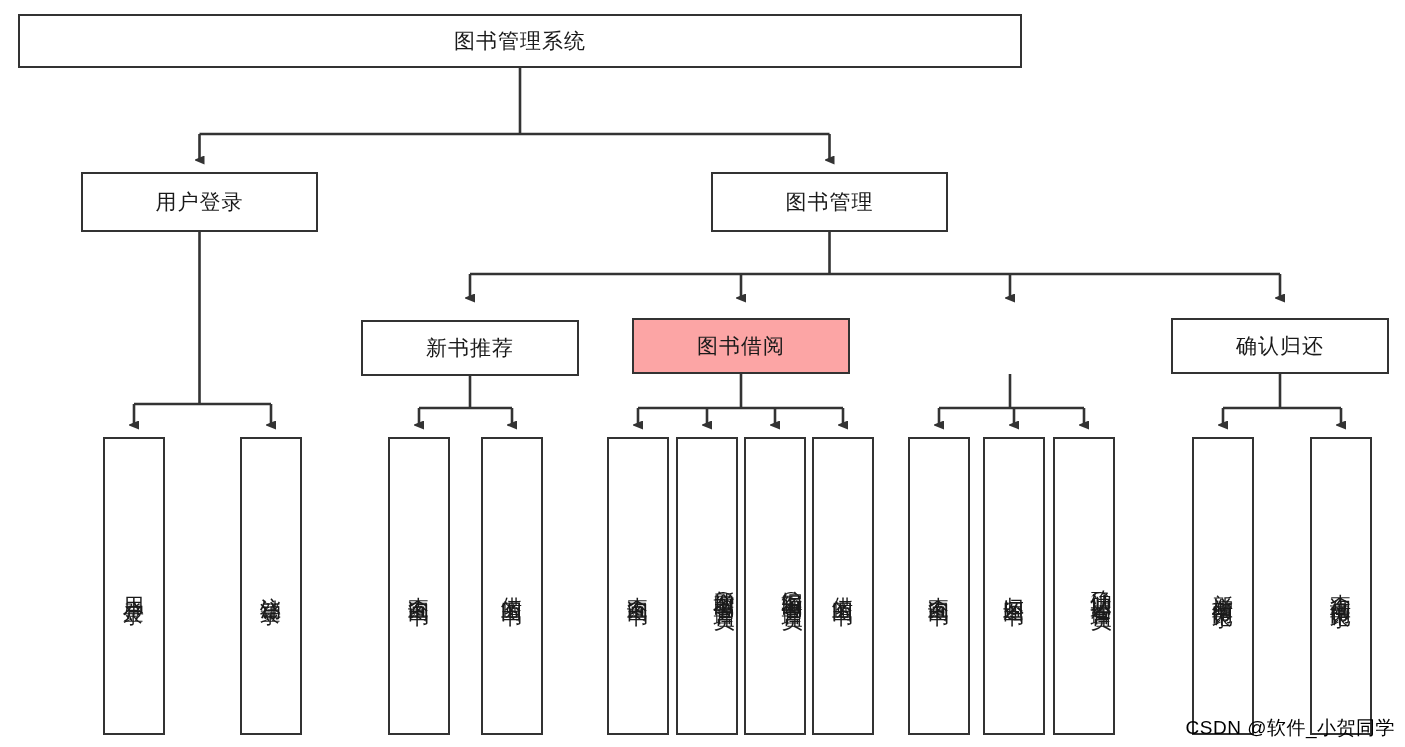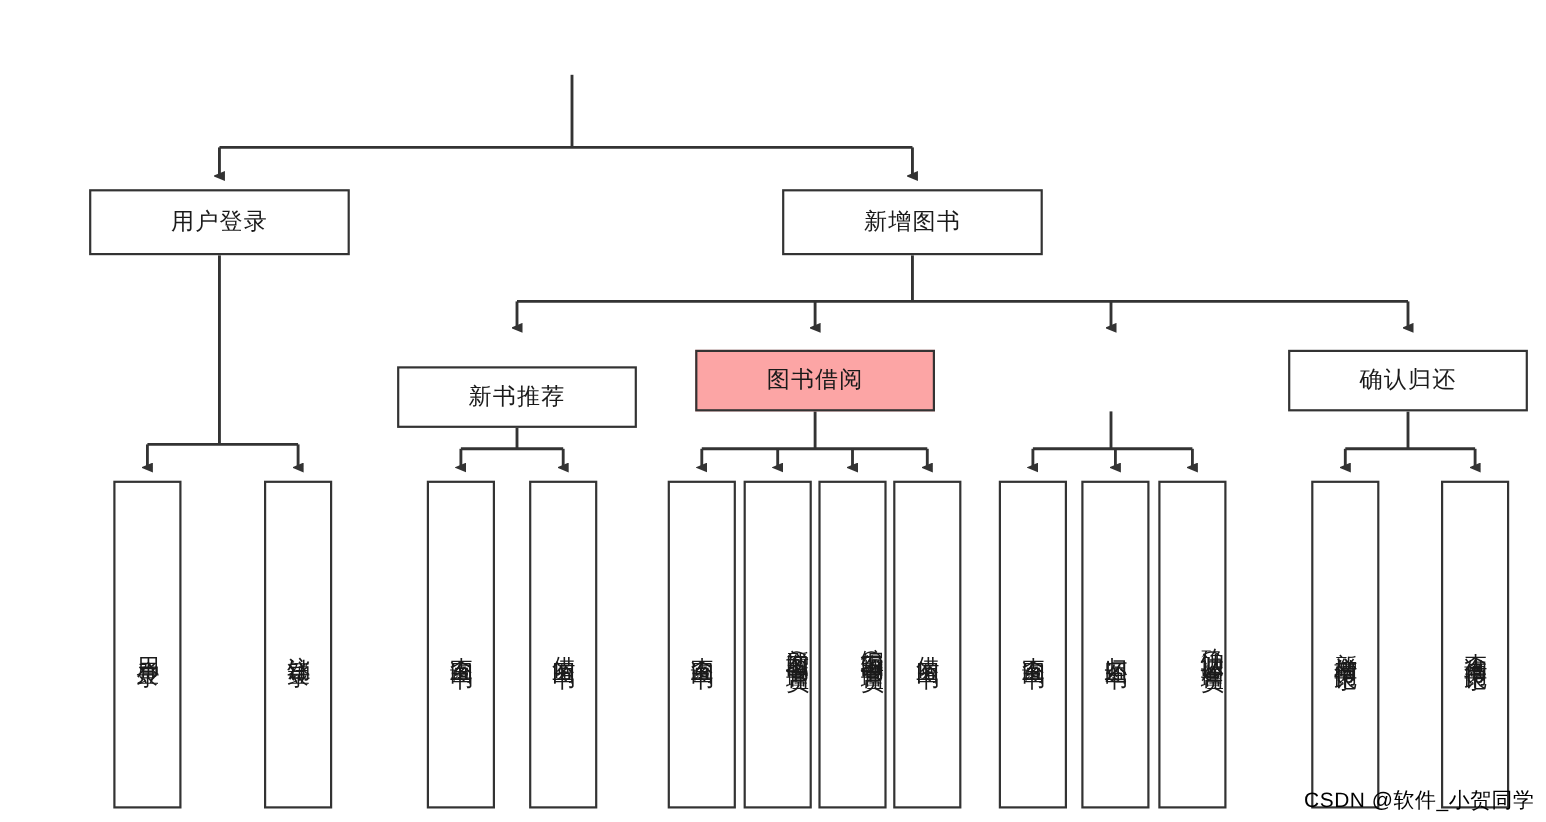--- a/index.html
+++ b/index.html
@@ -125,29 +125,32 @@
       <path d="M1014,408 L1014,425" marker-end="url(#arrow)"></path>
       <path d="M1084,408 L1084,425" marker-end="url(#arrow)"></path>
 
       <path d="M1280,374 L1280,408"></path>
       <path d="M1223,408 L1341,408"></path>
       <path d="M1223,408 L1223,425" marker-end="url(#arrow)"></path>
       <path d="M1341,408 L1341,425" marker-end="url(#arrow)"></path>
     </g>
   </svg>
 
+  <div class="node horiz" style="left: 18px; top: 14px; width: 1004px; height: 54px; border-color: rgb(51, 51, 51); background: rgb(255, 255, 255); color: rgb(26, 26, 26);">
+    <span class="nlabel">图书管理系统</span>
+  </div>
 
   <div class="node horiz" style="left: 81px; top: 172px; width: 237px; height: 60px; border-color: rgb(51, 51, 51); background: rgb(255, 255, 255); color: rgb(26, 26, 26);">
     <span class="nlabel">用户登录</span>
   </div>
   <div class="node horiz" style="left: 711px; top: 172px; width: 237px; height: 60px; border-color: rgb(51, 51, 51); background: rgb(255, 255, 255); color: rgb(26, 26, 26);">
-    <span class="nlabel">新增图书</span>
-  </div>
-
-  <div class="node horiz" style="left: 361px; top: 333px; width: 218px; height: 56px; border-color: rgb(51, 51, 51); background: rgb(255, 255, 255); color: rgb(26, 26, 26);">
+    <span class="nlabel">图书管理</span>
+  </div>
+
+  <div class="node horiz" style="left: 361px; top: 320px; width: 218px; height: 56px; border-color: rgb(51, 51, 51); background: rgb(255, 255, 255); color: rgb(26, 26, 26);">
     <span class="nlabel">新书推荐</span>
   </div>
   <div class="node horiz" style="left: 632px; top: 318px; width: 218px; height: 56px; border-color: rgb(51, 51, 51); background: #fca5a5; color: rgb(26, 26, 26);">
     <span class="nlabel">图书借阅</span>
   </div>
   <div class="node horiz" style="left: 1171px; top: 318px; width: 218px; height: 56px; border-color: rgb(51, 51, 51); background: rgb(255, 255, 255); color: rgb(26, 26, 26);">
     <span class="nlabel">确认归还</span>
   </div>
 
   <div class="node vert midstart" style="left: 103px; top: 437px; width: 62px; height: 298px; border-color: rgb(51, 51, 51); background: rgb(255, 255, 255); color: rgb(26, 26, 26);">

